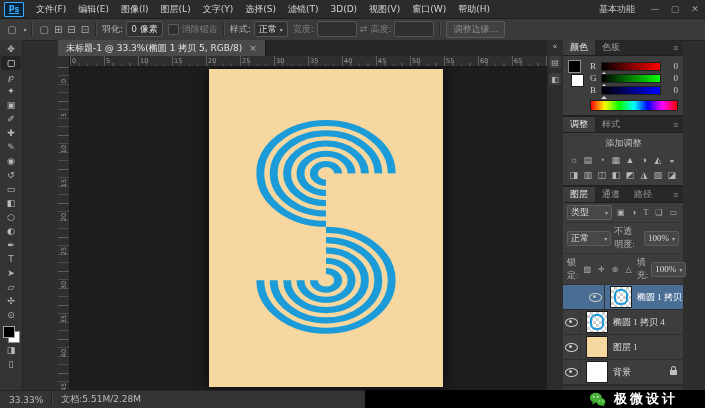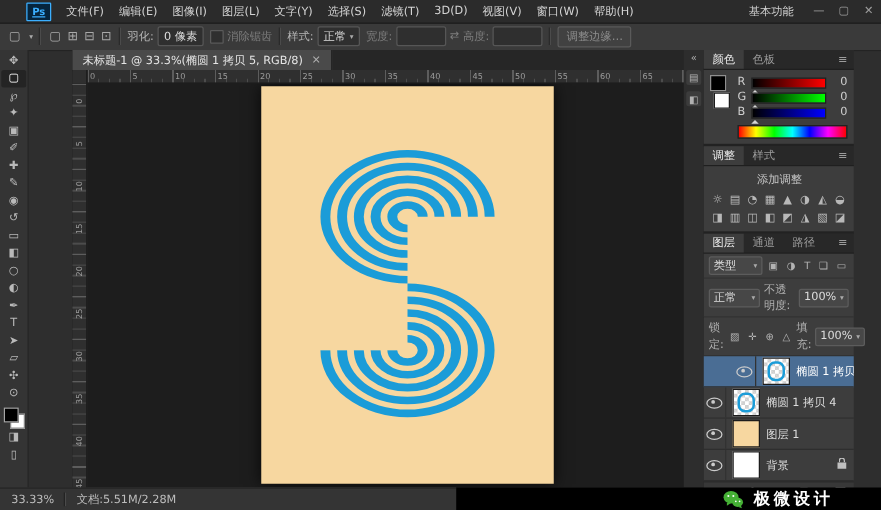--- a/index.html
+++ b/index.html
@@ -2,21 +2,21 @@
 <html><head>
 <meta charset="utf-8">
 <style>
   html,body{margin:0;padding:0;background:#555;}
   .app{position:relative;width:705px;height:408px;background:#2e2e2e;overflow:hidden;
        font-family:"DejaVu Sans","Liberation Sans",sans-serif;font-size:9px;color:#c8c8c8;}
   
   .menubar{position:absolute;left:0;top:0;right:0;height:18px;background:#2b2b2b;border-bottom:1px solid #1d1d1d;
            display:flex;align-items:center;z-index:6;}
   .ps-logo{width:18px;height:13px;background:#06253d;color:#3bafff;font-size:8px;font-weight:bold;
-           display:flex;align-items:center;justify-content:center;margin:0 6px 0 21px;border:1px solid #3bafff;border-radius:1px;text-decoration:underline;}
+           display:flex;align-items:center;justify-content:center;margin:0 6px 0 4px;border:1px solid #3bafff;border-radius:1px;text-decoration:underline;}
   .menubar .mi{padding:0 6px;height:100%;display:flex;align-items:center;color:#d4d4d4;}
   .menubar .sp{flex:1;}
   .workspace{padding:0 10px;color:#cfcfcf;}
   .winbtn{width:16px;text-align:center;color:#9c9c9c;padding:0 2px;}
   
   .optionsbar{position:absolute;left:0;top:18px;right:0;height:22px;background:#3a3a3a;border-bottom:1px solid #232323;
               display:flex;align-items:center;gap:5px;padding:0 6px;color:#bdbdbd;}
   .obg{display:flex;align-items:center;gap:3px;}
   .obd{width:1px;height:14px;background:#2a2a2a;border-right:1px solid #4b4b4b;}
   .obbox{background:#2f2f2f;border:1px solid #565656;border-radius:2px;height:14px;display:flex;align-items:center;padding:0 4px;color:#ddd;}
@@ -54,21 +54,21 @@
   .vruler span{position:absolute;left:0;width:11px;text-align:center;font-size:6.5px;color:#9c9c9c;transform:rotate(-90deg);}
   .canvas{position:absolute;left:11px;top:27px;right:0;bottom:0;overflow:hidden;}
   .poster{position:absolute;left:140px;top:2px;width:234px;height:318px;background:#f7d7a0;box-shadow:0 0 12px rgba(0,0,0,.75);}
   .s-svg{position:absolute;left:50%;top:50%;transform:translate(-50%,-50%);}
   
   .minidock{position:absolute;left:547px;top:40px;width:16px;bottom:18px;background:#2d2d2d;border-right:1px solid #1f1f1f;
             display:flex;flex-direction:column;align-items:center;padding-top:2px;gap:5px;}
   .dock-collapse{color:#b5b5b5;font-size:8px;}
   .dock-icon{width:12px;height:12px;background:#3c3c3c;border-radius:2px;color:#b0b0b0;display:flex;align-items:center;justify-content:center;font-size:8px;}
   
-  .panels{position:absolute;left:563px;top:40px;width:120px;bottom:18px;background:#2e2e2e;display:flex;flex-direction:column;}
+  .panels{position:absolute;left:563px;top:40px;width:120px;bottom:18px;background:#2e2e2e;display:flex;flex-direction:column;font-family:Liberation Serif, serif;}
   .panel{border-bottom:2px solid #222;}
   .phead{height:15px;background:#282828;display:flex;align-items:stretch;border-bottom:1px solid #1f1f1f;}
   .ptab{padding:0 7px;display:flex;align-items:center;color:#9c9c9c;}
   .ptab.active{background:#3d3d3d;color:#ececec;}
   .pmenu{margin-left:auto;padding:0 5px;display:flex;align-items:center;color:#9c9c9c;}
   .pbody{background:#3d3d3d;padding:4px 5px;}
   
   .colorbody{display:flex;gap:6px;}
   .fgbg{position:relative;width:16px;height:27px;}
   .fgbg .bgc{position:absolute;right:0;bottom:0;width:11px;height:11px;background:#fff;border:1px solid #1c1c1c;}
@@ -111,21 +111,21 @@
   .lname{flex:1;color:#dcdcdc;white-space:nowrap;overflow:hidden;}
   .layer-row.selected .lname{color:#fff;}
   .lock-icon{width:7px;height:5px;background:#c0c0c0;position:relative;margin:0 6px 0 2px;flex:none;}
   .lock-icon::before{content:"";position:absolute;left:1px;top:-4px;width:3px;height:3px;border:1px solid #c0c0c0;border-bottom:none;border-radius:3px 3px 0 0;}
   .lpbottom{height:15px;display:flex;align-items:center;justify-content:flex-end;gap:6px;padding:0 6px;background:#383838;border-top:1px solid #2a2a2a;}
   .lpbicon{color:#b0b0b0;font-size:8px;}
   
   .bottombar{position:absolute;left:0;bottom:0;width:705px;height:18px;display:flex;}
   .statusbar{width:347px;background:#343434;border-top:1px solid #242424;display:flex;align-items:center;gap:8px;padding:0 9px;color:#bdbdbd;}
   .statdiv{width:1px;height:11px;background:#232323;border-right:1px solid #4a4a4a;}
-  .brand{flex:1;background:#000;display:flex;align-items:center;justify-content:flex-end;gap:8px;padding-right:38px;}
+  .brand{flex:1;background:#000;display:flex;align-items:center;justify-content:flex-end;gap:8px;padding-right:27px;}
   .brand-text{color:#fff;font-size:13px;font-weight:bold;letter-spacing:3px;}
 </style>
 </head>
 <body>
 
 <div class="app">
 
   <div class="menubar">
     <span class="ps-logo">Ps</span>
     <span class="mi">文件(F)</span>

